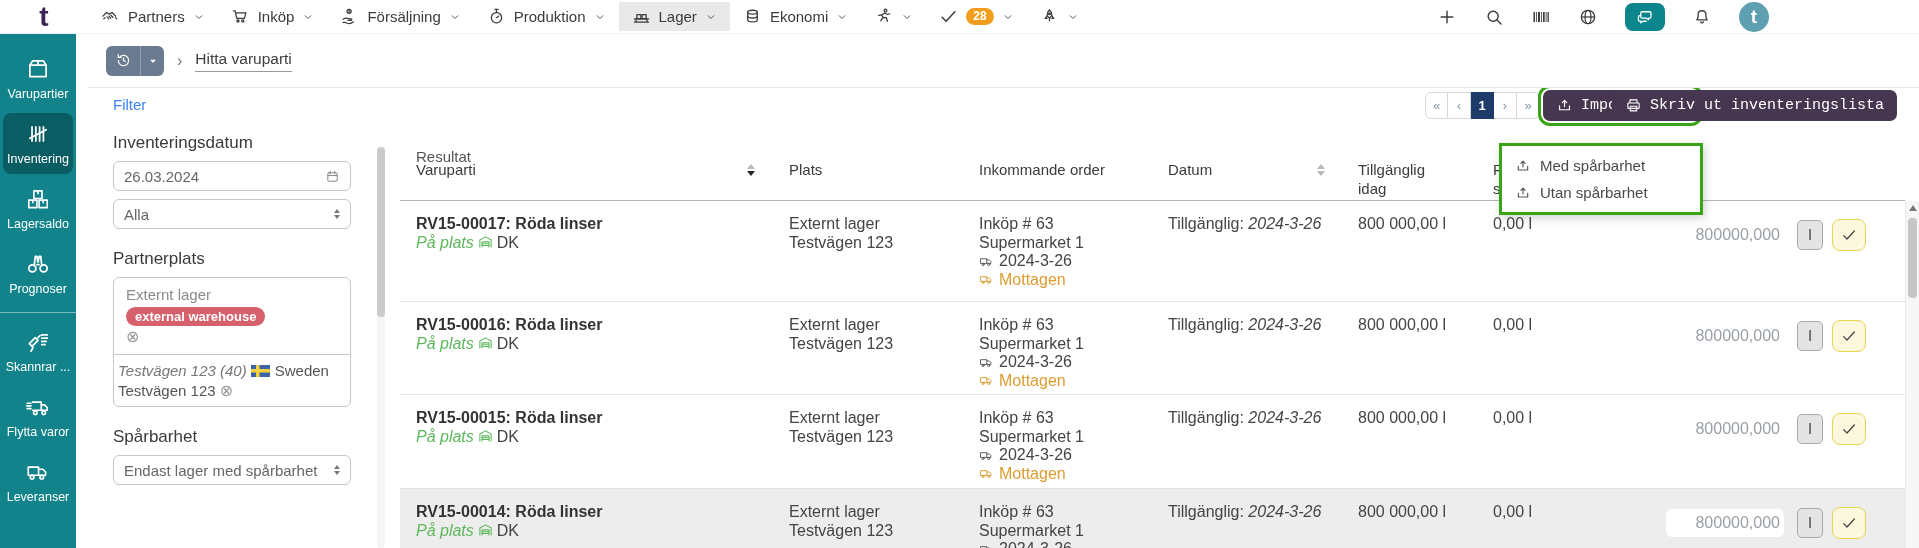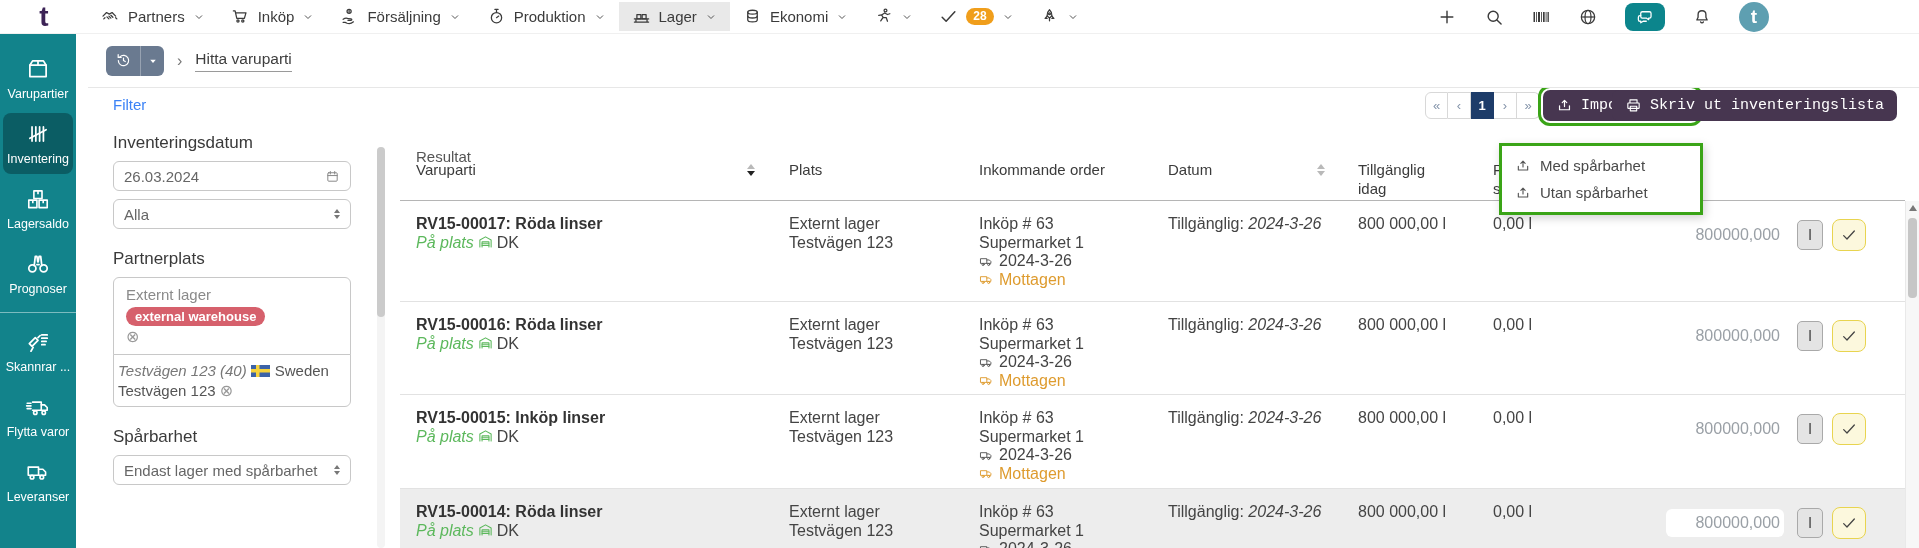--- a/index.html
+++ b/index.html
@@ -693,21 +693,21 @@
           <button class="unitbtn">l</button>
           <button class="chkbtn">
               <svg class="ic">
                 <use href="#i-check"></use>
               </svg>
             </button>
         </div>
 
         <div class="row" style="height:94px">
           <div class="c c1">
-            <div class="rtitle">RV15-00015: Inköp linser</div>
+            <div class="rtitle">RV15-00015: Röda linser</div>
             <div class="rstatus">
                 <span class="st">På plats</span>
               <svg class="ic">
                   <use href="#i-garage"></use>
                 </svg>
               <span>DK</span>
               </div>
           </div>
           <div class="c c2">
             <div>Externt lager</div>

